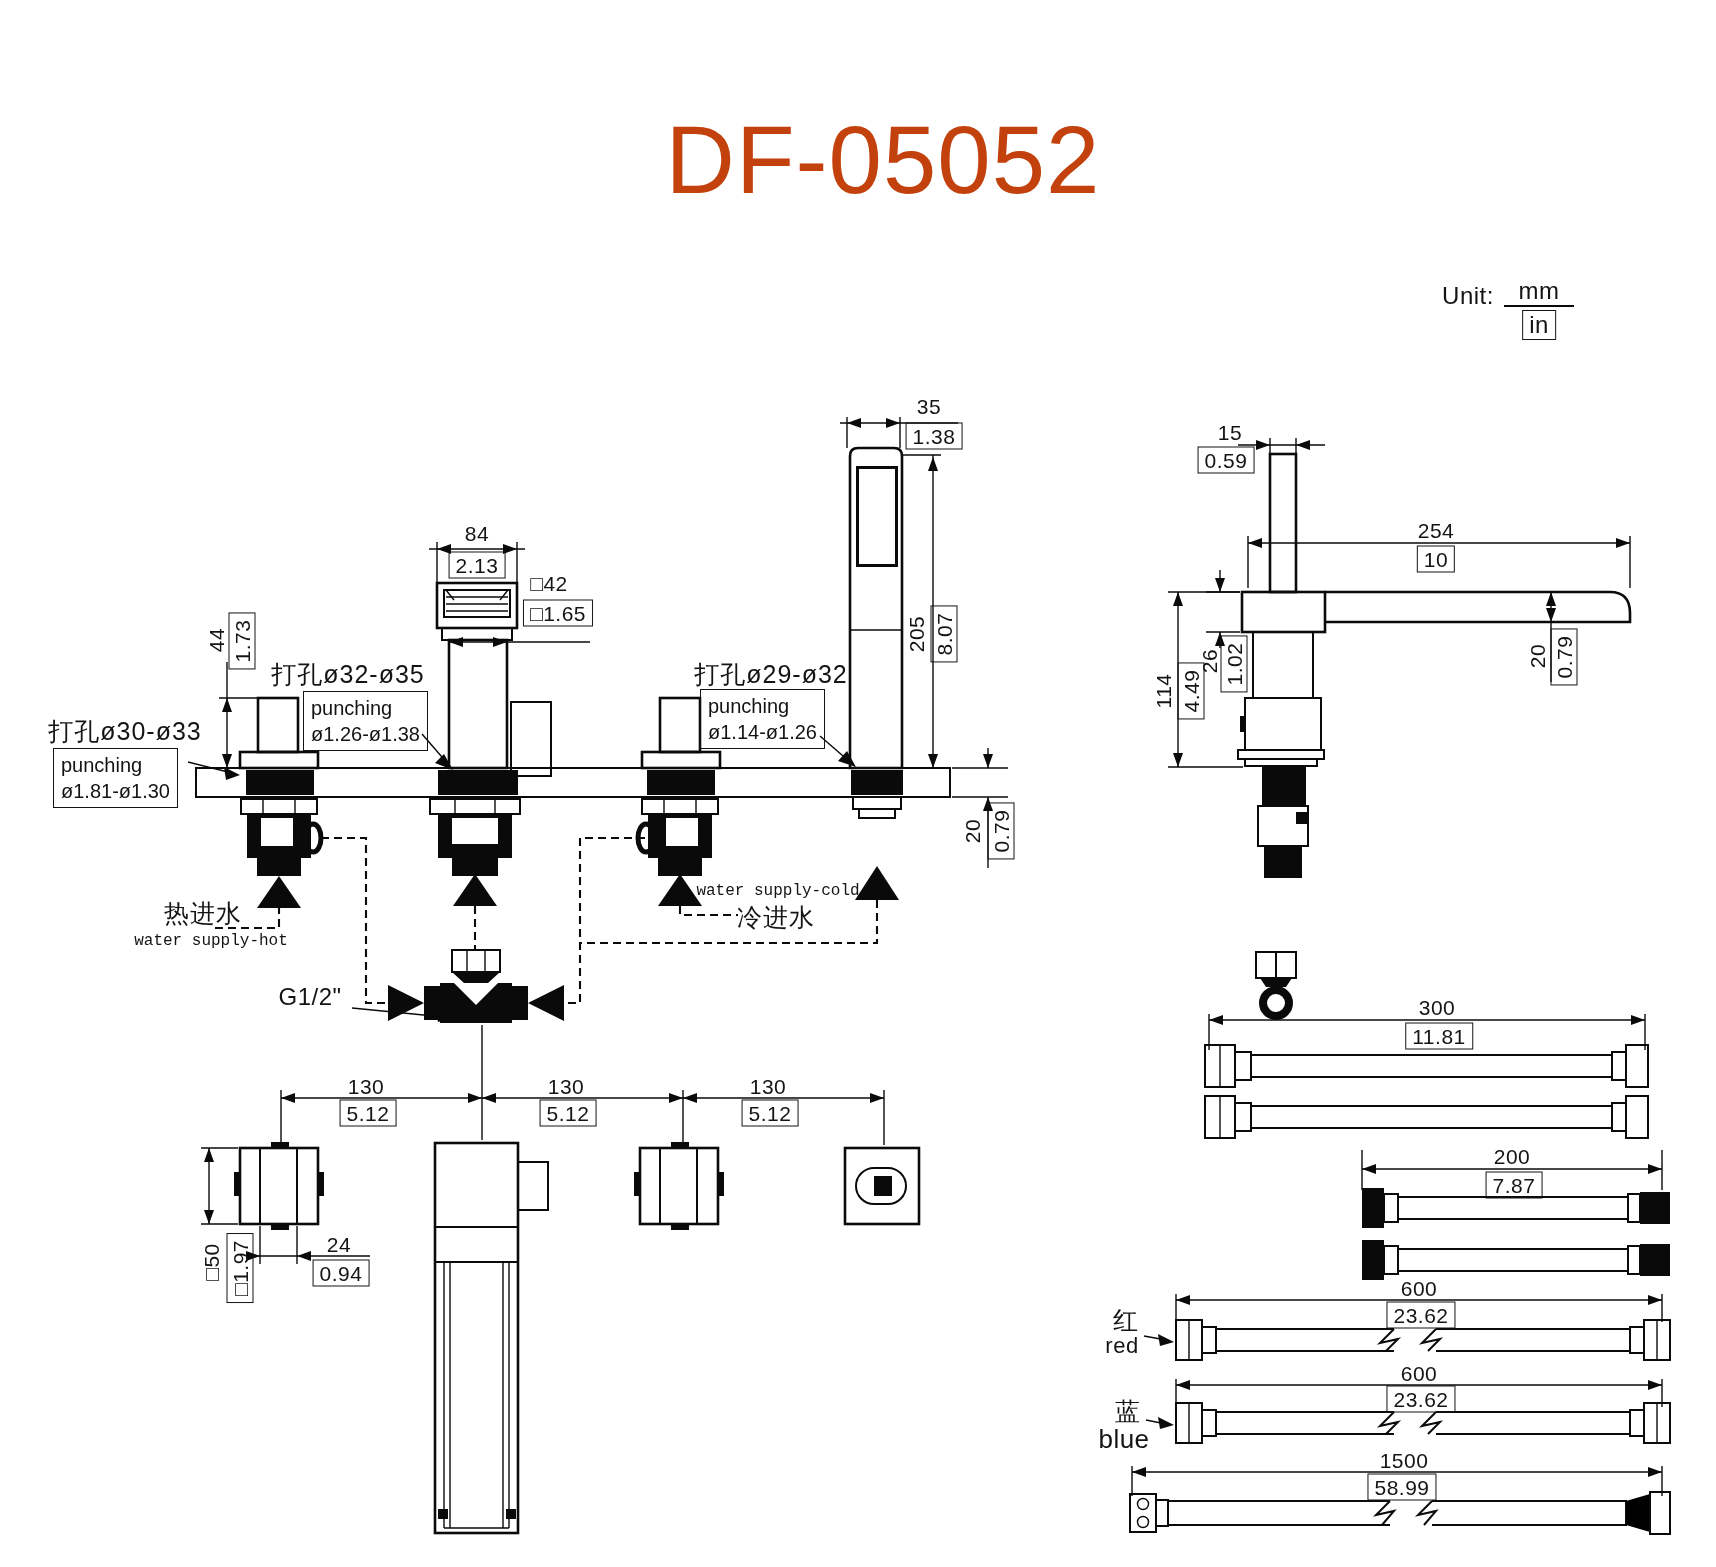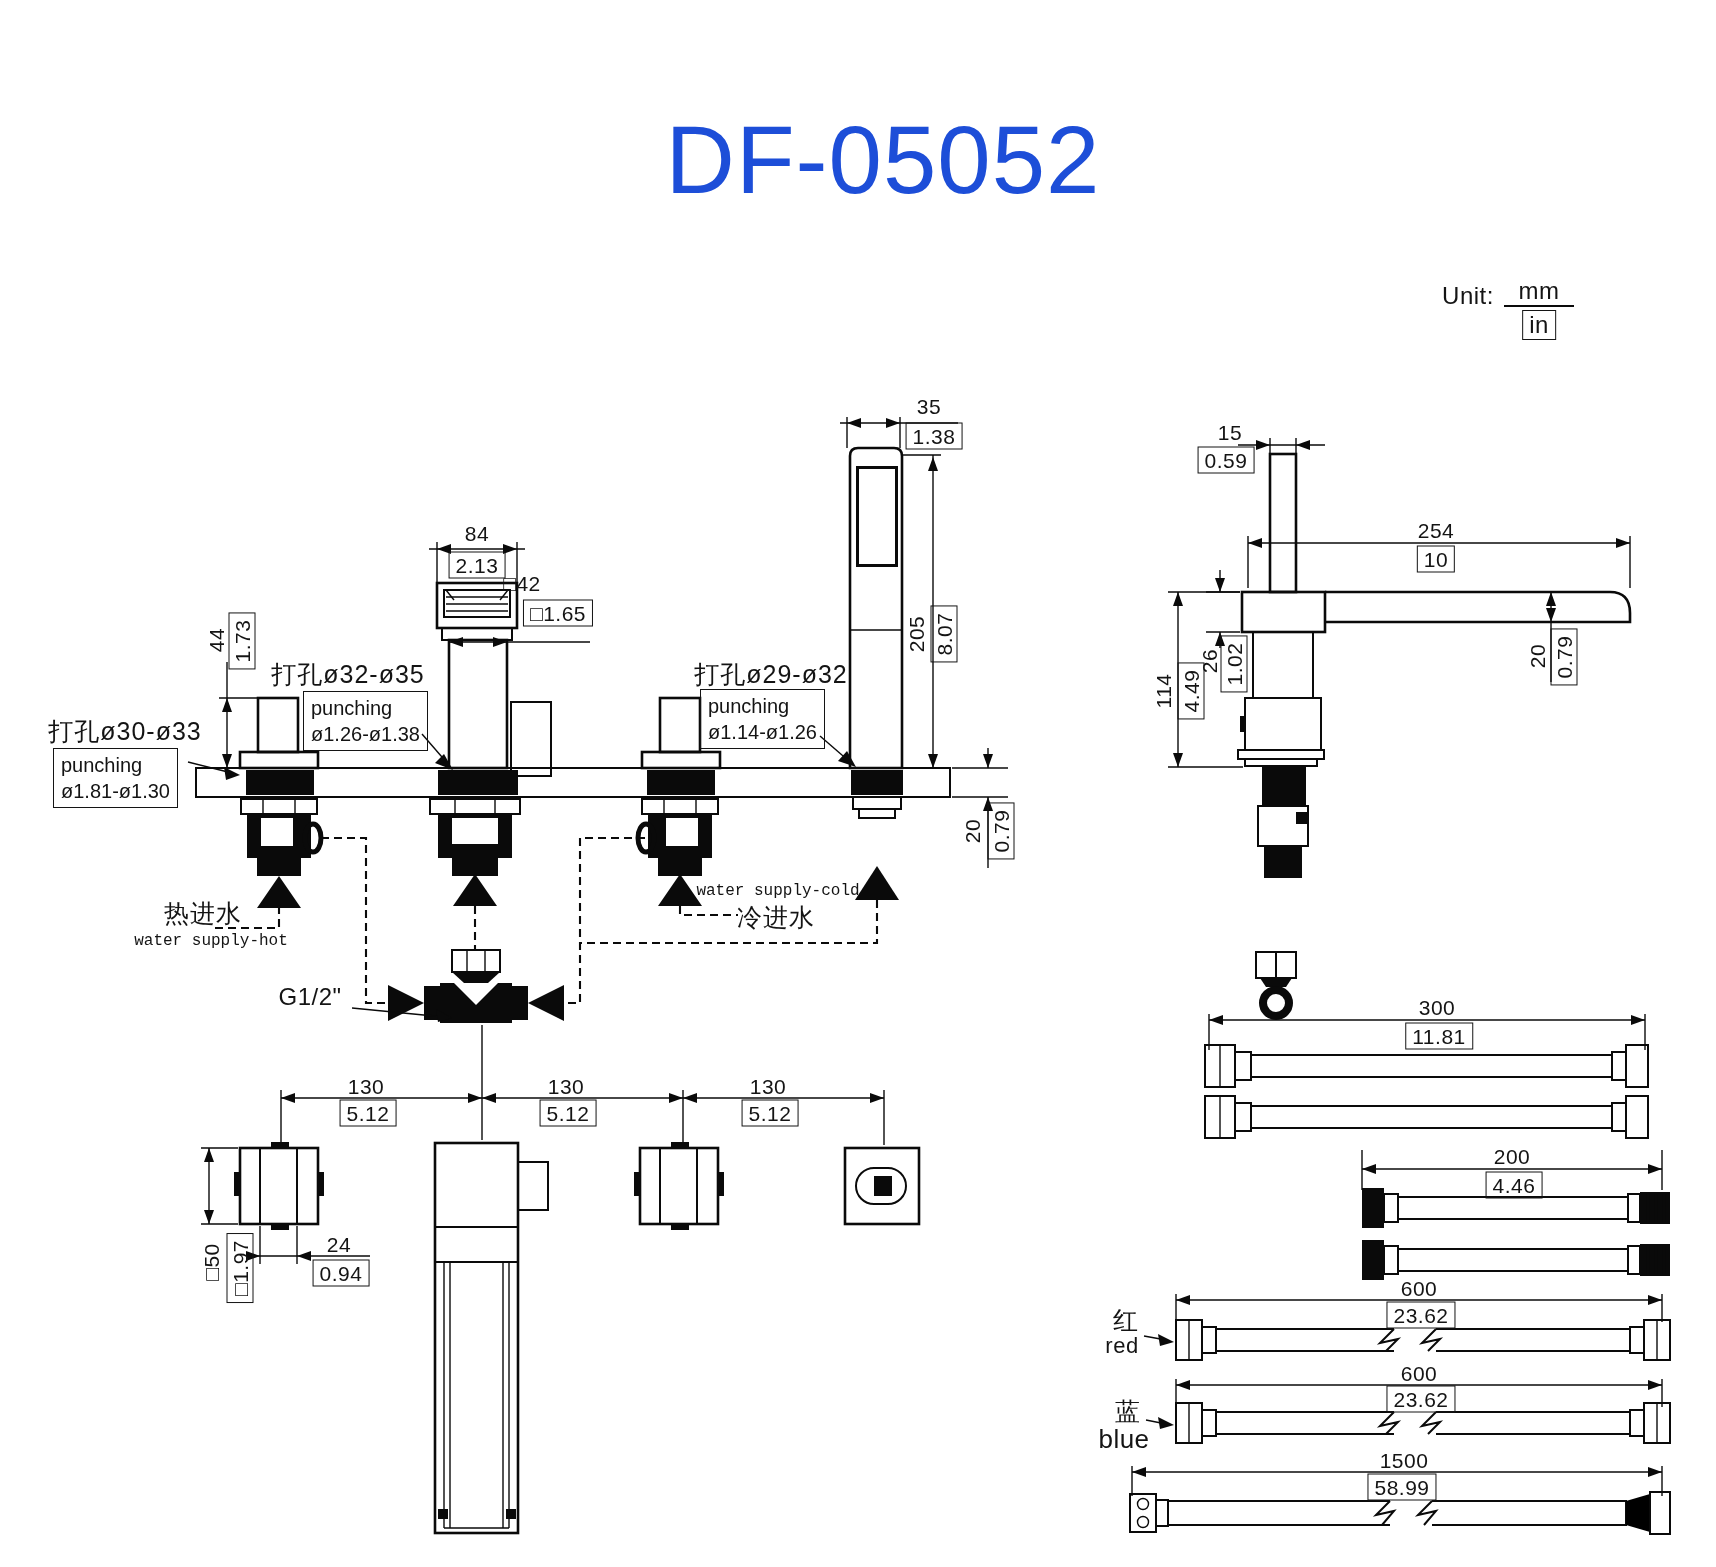--- a/index.html
+++ b/index.html
@@ -15,21 +15,21 @@
   svg .w{fill:#ffffff;stroke:none;}
   svg polygon.a{fill:#0a0a0a;stroke:none;}
   .lbl{position:absolute;transform:translate(-50%,-50%);font-size:21px;line-height:1;
        letter-spacing:.5px;white-space:nowrap;color:#141414;}
   .rot{transform:translate(-50%,-50%) rotate(-90deg);}
   .bx{border:1.7px solid #141414;padding:2px 6px;}
   .cjk{font-size:25px;letter-spacing:1px;}
   .mono{font-family:"Liberation Mono",monospace;font-size:16px;letter-spacing:0;}
   .punchbox{position:absolute;border:1.7px solid #141414;font-size:20px;line-height:1.3;
             padding:3px 7px;color:#141414;white-space:nowrap;}
-  .title{position:absolute;transform:translate(-50%,-50%);font-size:96px;letter-spacing:1px;color:#1d4ed8;}
+  .title{position:absolute;transform:translate(-50%,-50%);font-size:96px;letter-spacing:1px;color:#c2410c;}
   .unit{font-size:24px;}
   .mmin{font-size:24px;text-align:center;}
   .bluebold{font-weight:normal;font-size:26px;}
 </style>
 </head>
 <body>
 
 <div id="sheet">
 
 <svg width="1716" height="1567" viewBox="0 0 1716 1567">
@@ -412,21 +412,21 @@
 </svg>
 
 <div class="title" style="left:883px;top:160px;">DF-05052</div>
 
 <div class="lbl unit" style="left:1468px;top:296px;">Unit:</div>
 <div class="lbl mmin" style="left:1539px;top:291px;">mm</div>
 <div class="lbl mmin bx" style="left:1539px;top:325px;">in</div>
 
 <div class="lbl" style="left:477px;top:533px;">84</div>
 <div class="lbl bx" style="left:477px;top:565px;">2.13</div>
-<div class="lbl" style="left:522px;top:583px;">□42</div>
+<div class="lbl" style="left:549px;top:583px;">□42</div>
 <div class="lbl bx" style="left:558px;top:613px;">□1.65</div>
 <div class="lbl rot" style="left:216px;top:640px;">44</div>
 <div class="lbl bx rot" style="left:242px;top:641px;">1.73</div>
 <div class="lbl" style="left:929px;top:406px;">35</div>
 <div class="lbl bx" style="left:934px;top:436px;">1.38</div>
 <div class="lbl rot" style="left:916px;top:634px;">205</div>
 <div class="lbl bx rot" style="left:944px;top:634px;">8.07</div>
 <div class="lbl rot" style="left:972px;top:831px;">20</div>
 <div class="lbl bx rot" style="left:1001px;top:831px;">0.79</div>
 
@@ -470,21 +470,21 @@
 <div class="lbl" style="left:768px;top:1086px;">130</div>
 <div class="lbl bx" style="left:770px;top:1113px;">5.12</div>
 <div class="lbl rot" style="left:211px;top:1262px;">□50</div>
 <div class="lbl bx rot" style="left:240px;top:1268px;">□1.97</div>
 <div class="lbl" style="left:339px;top:1244px;">24</div>
 <div class="lbl bx" style="left:341px;top:1273px;">0.94</div>
 
 <div class="lbl" style="left:1437px;top:1007px;">300</div>
 <div class="lbl bx" style="left:1439px;top:1036px;">11.81</div>
 <div class="lbl" style="left:1512px;top:1156px;">200</div>
-<div class="lbl bx" style="left:1514px;top:1185px;">4.46</div>
+<div class="lbl bx" style="left:1514px;top:1185px;">7.87</div>
 <div class="lbl" style="left:1419px;top:1288px;">600</div>
 <div class="lbl bx" style="left:1421px;top:1315px;">23.62</div>
 <div class="lbl cjk" style="left:1126px;top:1320px;">红</div>
 <div class="lbl" style="left:1122px;top:1346px;font-size:22px;">red</div>
 <div class="lbl" style="left:1419px;top:1373px;">600</div>
 <div class="lbl bx" style="left:1421px;top:1399px;">23.62</div>
 <div class="lbl cjk" style="left:1128px;top:1411px;">蓝</div>
 <div class="lbl bluebold" style="left:1124px;top:1439px;">blue</div>
 <div class="lbl" style="left:1398px;top:1460px;margin-left:6px;">1500</div>
 <div class="lbl bx" style="left:1402px;top:1487px;">58.99</div>

